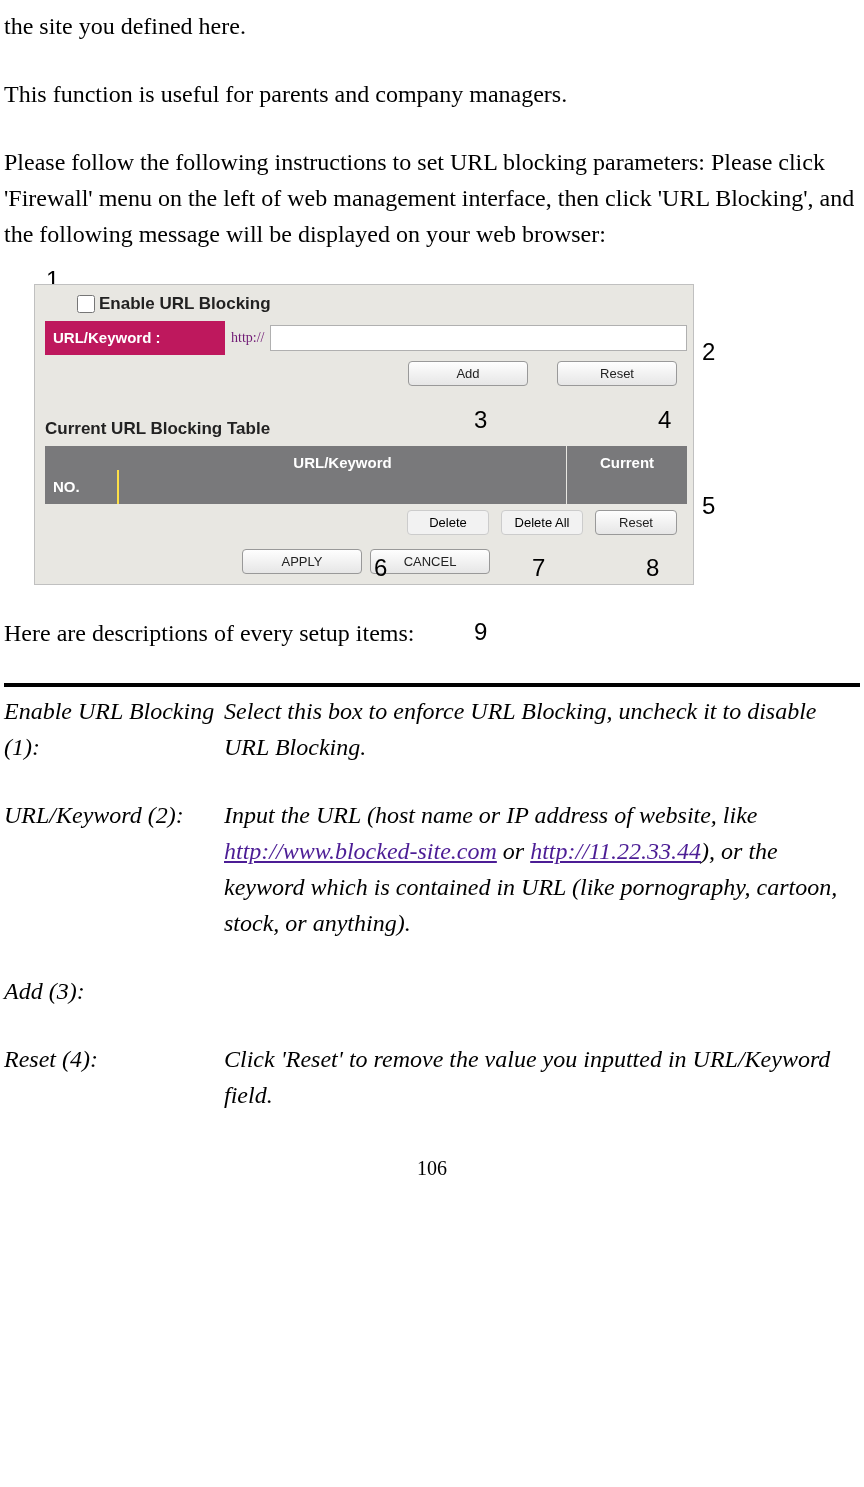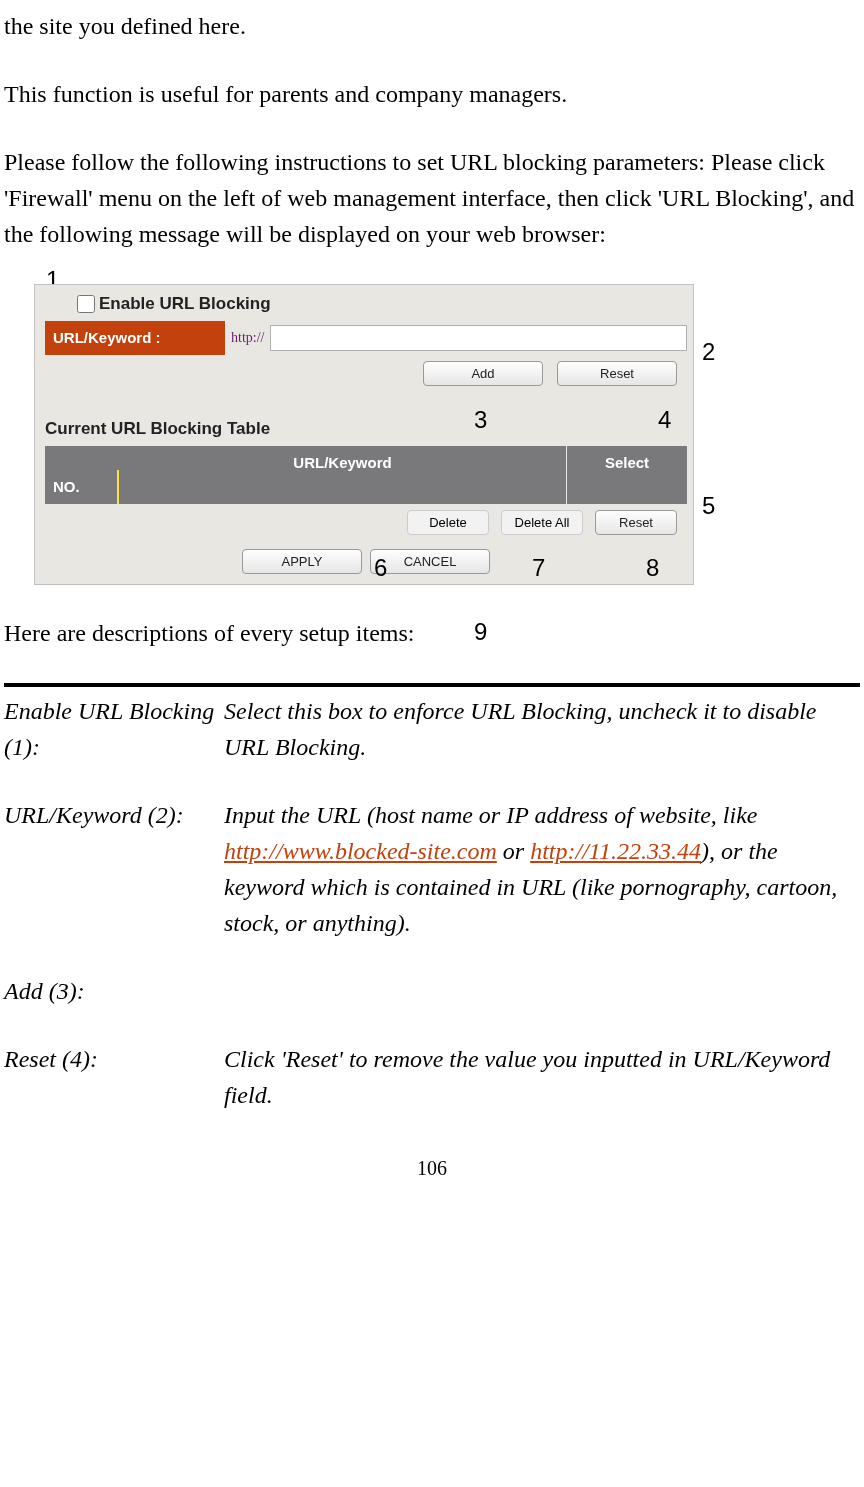--- a/index.html
+++ b/index.html
@@ -37,21 +37,21 @@
     }
     .checkline input { width: 18px; height: 18px; }
     .checkline-label { font-weight: bold; font-size: 17px; color: #222; }
     
     .row1 {
       display: flex;
       align-items: center;
       margin-bottom: 6px;
     }
     .label-cell {
-      background: #c2410c;
+      background: #be185d;
       color: #fff;
       font-weight: bold;
       font-size: 15px;
       padding: 6px 8px;
       width: 180px;
     }
     .row1-right {
       flex: 1;
       display: flex;
       align-items: center;
@@ -64,21 +64,21 @@
       height: 26px;
       border: 1px solid #b0b0b0;
       background: #fff;
       font-size: 14px;
       padding: 2px 4px;
     }
     
     .btn-row {
       display: flex;
       justify-content: flex-end;
-      gap: 14px;
+      gap: 29px;
       padding-right: 10px;
       margin-bottom: 30px;
     }
     .btn-row2 {
       display: flex;
       justify-content: flex-end;
       gap: 12px;
       padding-right: 10px;
       margin-top: 6px;
       margin-bottom: 14px;
@@ -139,21 +139,21 @@
     .desc-row { display: flex; margin-bottom: 32px; }
     .desc-label {
       width: 220px;
       font-style: italic;
       flex-shrink: 0;
     }
     .desc-value {
       font-style: italic;
       flex: 1;
     }
-    .link { color: #c2410c; text-decoration: underline; font-style: italic; }
+    .link { color: #4c1d95; text-decoration: underline; font-style: italic; }
     
     .page-num {
       text-align: center;
       font-size: 20px;
       margin-top: 40px;
     }
   </style>
 </head>
 <body>
 
@@ -180,21 +180,21 @@
 
     <div class="btn-row">
       <button class="btn">Add</button>
       <button class="btn">Reset</button>
     </div>
 
     <div class="section-title">Current URL Blocking Table</div>
     <div class="table-header">
       <div class="th-no">NO.</div>
       <div class="th-url">URL/Keyword</div>
-      <div class="th-sel">Select</div>
+      <div class="th-sel">Current</div>
     </div>
 
     <div class="btn-row2">
       <button class="btn btn-sm btn-disabled">Delete</button>
       <button class="btn btn-sm btn-disabled">Delete All</button>
       <button class="btn btn-sm">Reset</button>
     </div>
 
     <div class="btn-row3">
       <button class="btn btn-wide">APPLY</button>

